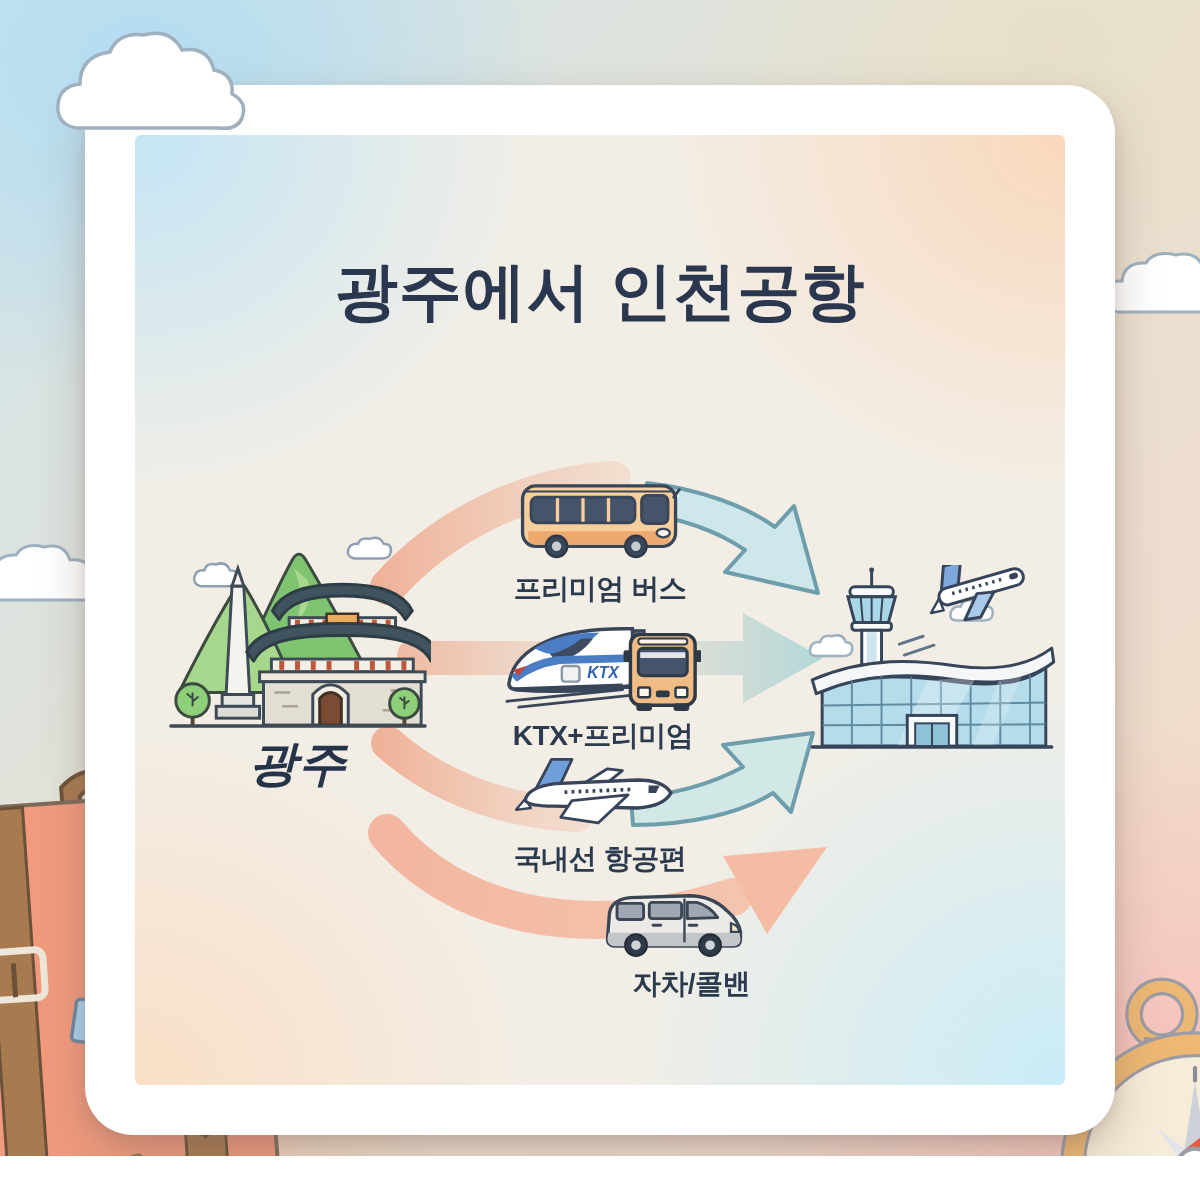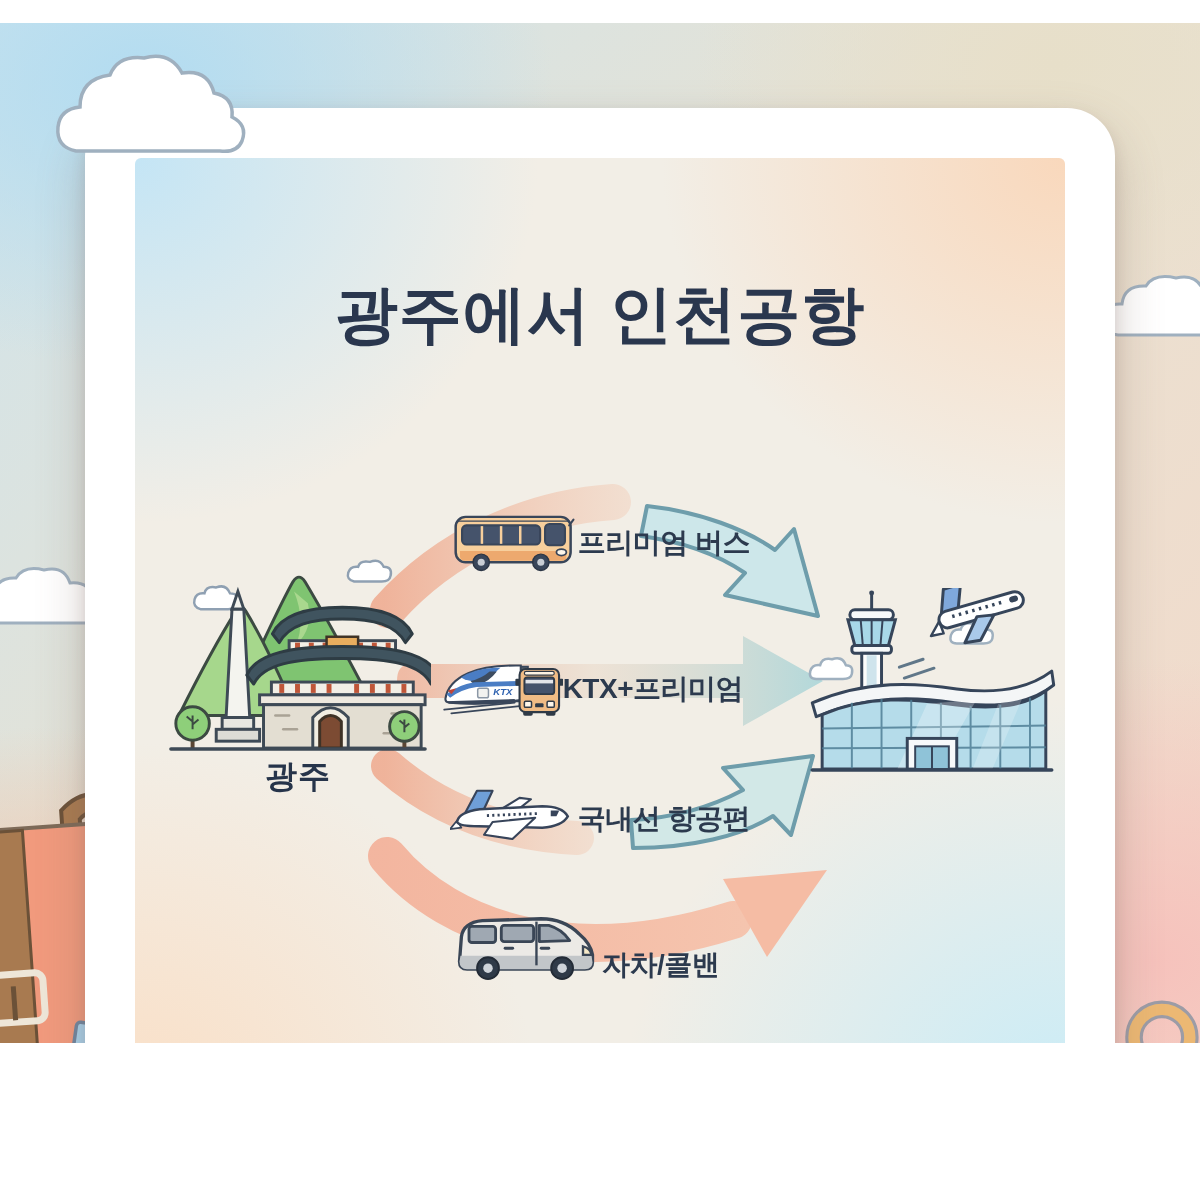--- a/index.html
+++ b/index.html
@@ -1,44 +1,44 @@
 <!DOCTYPE html>
 <html><head>
 <meta charset="utf-8">
 <style>
   html,body{margin:0;padding:0;}
   body{width:1200px;height:1200px;font-family:"Liberation Sans","DejaVu Sans",sans-serif;}
-  .stage{position:relative;width:1200px;height:1020px;overflow:hidden;
+  .stage{position:relative;width:1200px;height:1156px;overflow:hidden;
     background:
       radial-gradient(ellipse 55% 45% at 12% 6%, #b2dcf1 0%, rgba(178,220,241,0) 62%),
       radial-gradient(ellipse 50% 42% at 88% 4%, #e7dfc9 0%, rgba(231,223,201,0) 60%),
       radial-gradient(ellipse 55% 48% at 96% 92%, #f6c2bc 0%, rgba(246,194,188,0) 62%),
       radial-gradient(ellipse 55% 45% at 4% 96%, #f2c2a6 0%, rgba(242,194,166,0) 60%),
-      linear-gradient(135deg, #cfe4ec 0%, #e9e2d2 50%, #f3d9ca 100%); margin-top: 23px;}
+      linear-gradient(135deg, #cfe4ec 0%, #e9e2d2 50%, #f3d9ca 100%);}
   .deco{position:absolute;}
   .card{position:absolute;left:85px;top:85px;width:1030px;height:1050px;border-radius:48px;
     background:#ffffff;box-shadow:0 22px 48px rgba(125,102,92,.32),0 6px 14px rgba(125,102,92,.18);}
   .panel{position:absolute;left:135px;top:135px;width:930px;height:950px;border-radius:6px;overflow:hidden;
     background:
       radial-gradient(ellipse 62% 55% at 0% 0%, #c4e5f5 0%, rgba(196,229,245,0) 70%),
       radial-gradient(ellipse 62% 55% at 100% 0%, #f9d8bc 0%, rgba(249,216,188,0) 70%),
       radial-gradient(ellipse 62% 55% at 0% 100%, #fadfc6 0%, rgba(250,223,198,0) 70%),
       radial-gradient(ellipse 66% 60% at 100% 100%, #c9ecf7 0%, rgba(201,236,247,0) 72%),
       #f2eee6;}
   .arrows{position:absolute;left:0;top:0;}
   .title{position:absolute;left:0;right:0;top:110px;text-align:center;
     font-size:63px;line-height:93px;font-weight:900;color:#2a374e;letter-spacing:1px;margin:0;}
   .place{position:absolute;display:flex;flex-direction:column;align-items:center;}
-  .place-label{font-size:32px;font-weight:800;color:#26344a;letter-spacing:1px;}
-  .route{position:absolute;display:flex;flex-direction:row;align-items:center;width:300px;}
+  .place-label{font-size:48px;font-weight:800;color:#26344a;letter-spacing:1px;font-style:italic;}
+  .route{position:absolute;display:flex;flex-direction:column;align-items:center;width:300px;}
   .route-label{font-size:28px;font-weight:700;color:#2c3a4e;letter-spacing:-0.5px;margin-top:4px;white-space:nowrap;}
   .origin{left:18px;top:392px;width:290px;}
   .dest{left:668px;top:430px;width:258px;}
   .route1{left:315px;top:335px;}
-  .route2{left:308px;top:480px;}
+  .route2{left:318px;top:480px;}
   .route3{left:315px;top:617px;text-align:center;}
   .route4{left:315px;top:744px;align-items:flex-end;}
 </style>
 </head>
 <body>
 
 <div class="stage">
 
   <svg class="deco" style="left:-75px;top:745px;transform:rotate(-4deg);" width="360" height="480" viewBox="0 0 360 480">
     <path d="M 150,40 Q 180,12 210,40 L 210,62 L 192,62 L 192,50 Q 180,38 168,50 L 168,62 L 150,62 Z" fill="#a87a50" stroke="#6b5138" stroke-width="4"></path>

